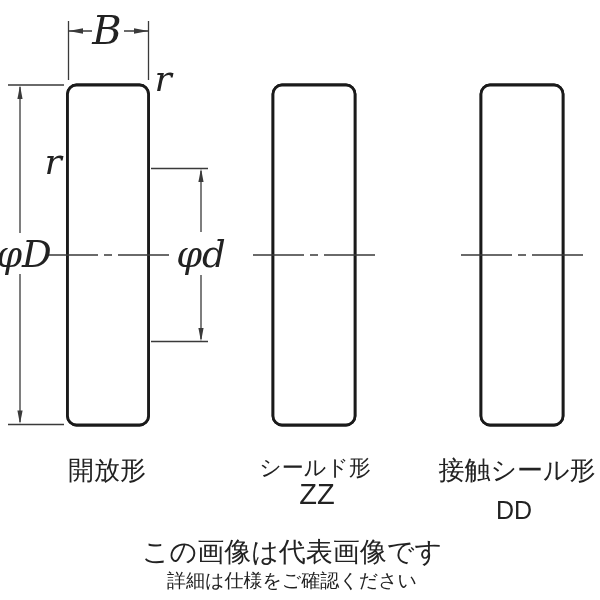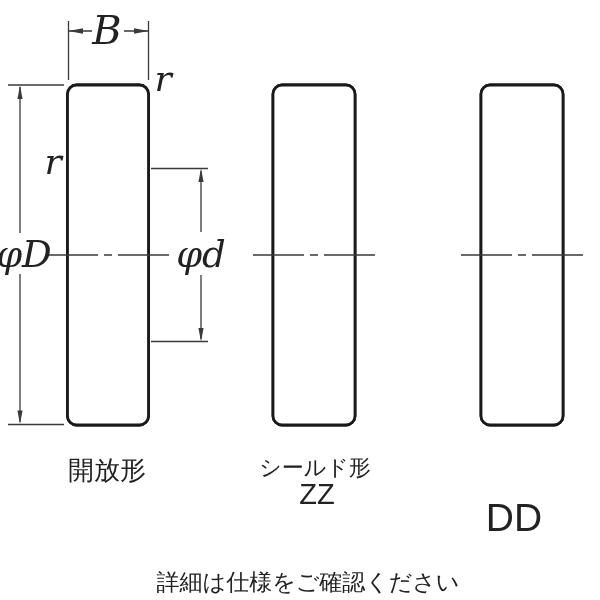--- a/index.html
+++ b/index.html
@@ -133,19 +133,21 @@
 <div class="label dimlabel center" style="left:24px;top:236px;font-size:37px;">φD</div>
 
 <div class="label dimlabel center" style="left:201px;top:236px;font-size:37px;">φd</div>
 
 <div class="label jp center" style="left:107px;top:457px;font-size:26px;">開放形</div>
 
 <div class="label jp center" style="left:315px;top:457px;font-size:22px;">シールド形</div>
 
 <div class="label jp center" style="left:317px;top:480px;font-size:29px;">ZZ</div>
 
+<div class="label jp center" style="left:517px;top:457px;font-size:26px;">接触シール形</div>
 
-<div class="label jp center" style="left:514px;top:498px;font-size:39px;">DD</div>
+<div class="label jp center" style="left:514px;top:498px;font-size:25px;">DD</div>
 
+<div class="label jp center" style="left:292px;top:539px;font-size:27px;">この画像は代表画像です</div>
 
-<div class="label jp center" style="left:308px;top:571px;font-size:23px;">詳細は仕様をご確認ください</div>
+<div class="label jp center" style="left:292px;top:571px;font-size:19px;">詳細は仕様をご確認ください</div>
 
 </div>
 
 </body></html>

